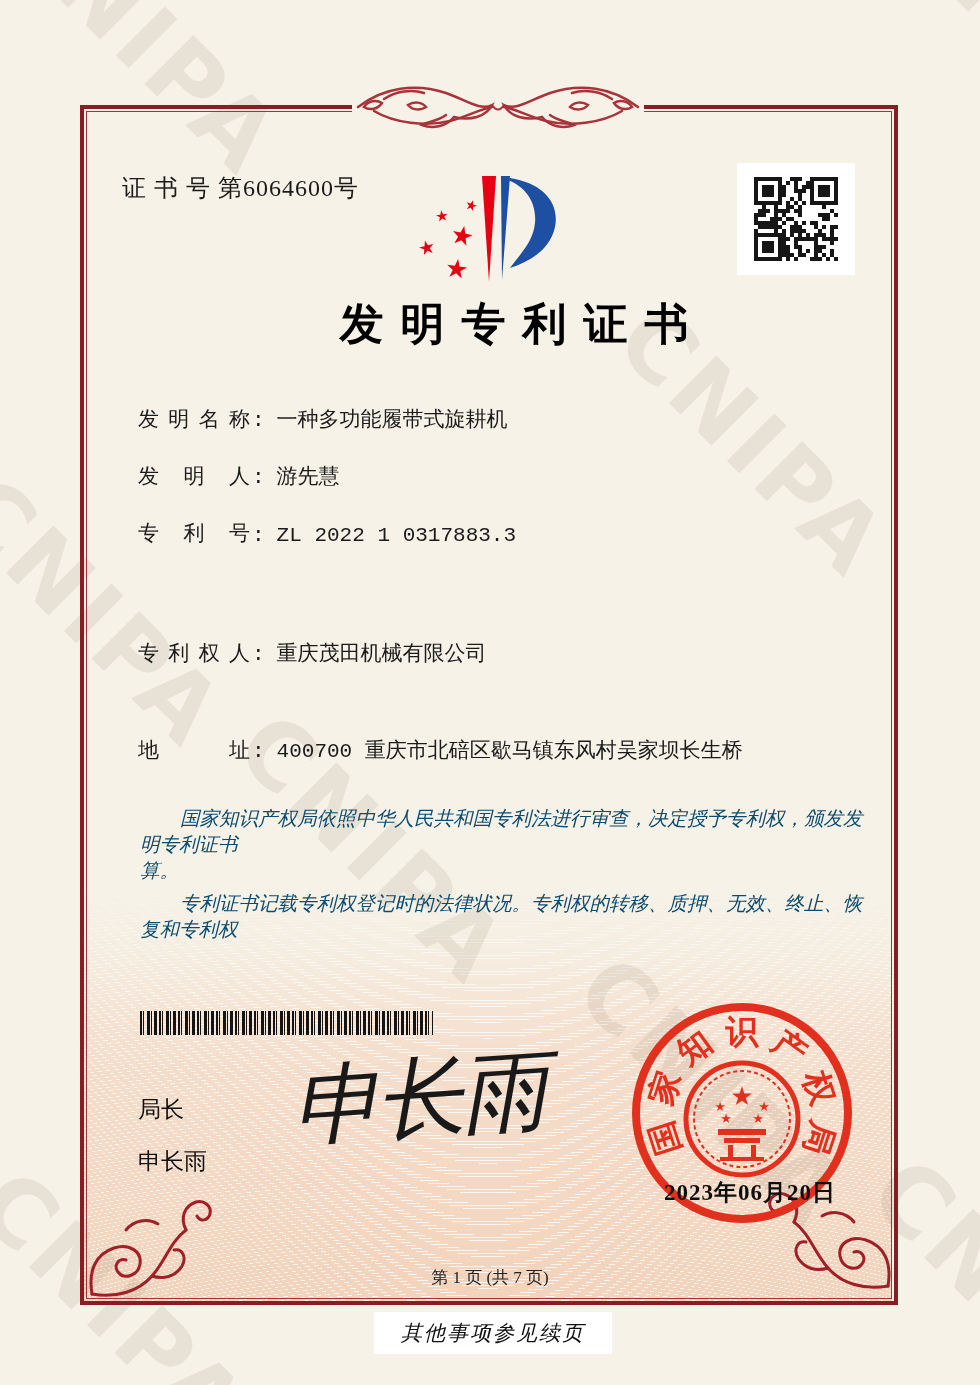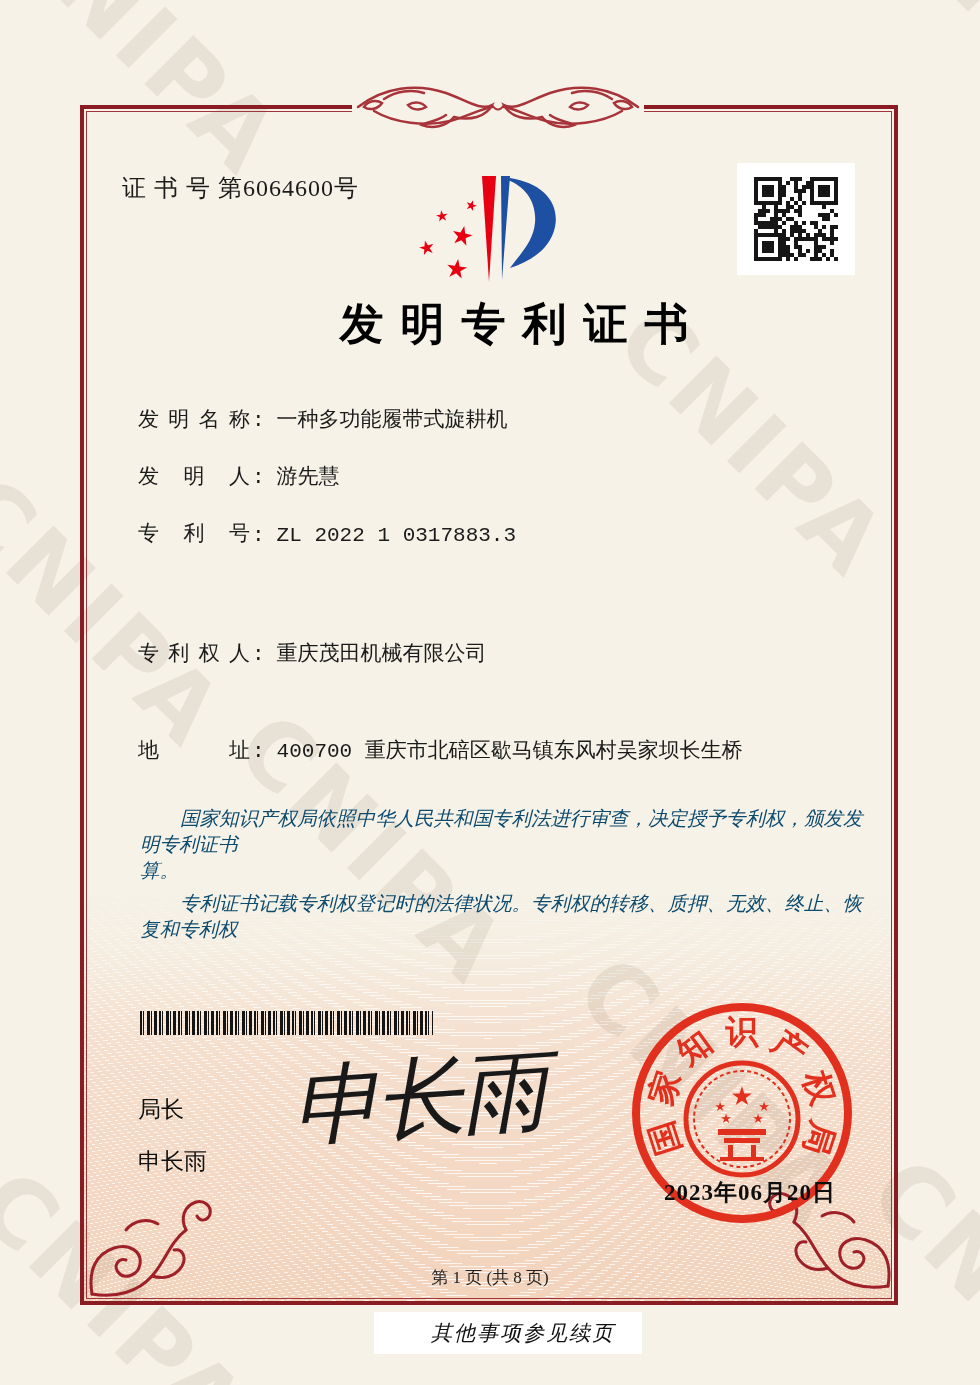--- a/index.html
+++ b/index.html
@@ -113,21 +113,21 @@
 
   
   .page-info{
     position:absolute;left:0;top:1266px;width:980px;text-align:center;
     font-size:17px;z-index:5;color:#222;
   }
   .cont-box{
     position:absolute;left:374px;top:1312px;width:238px;height:42px;
     background:#ffffff;z-index:5;
     display:flex;align-items:center;justify-content:center;
-    font-size:21px;font-style:italic;letter-spacing:2px;color:#111;padding-left:30px;
+    font-size:21px;font-style:italic;letter-spacing:2px;color:#111;
   }
 </style>
 </head>
 <body>
 
 <div class="page">
 
   <div class="waves"></div>
 
   <span class="wm" style="left:-30px;top:-20px;font-size:95px;">CNIPA</span>
@@ -412,16 +412,16 @@
       </g>
       <rect x="96" y="136" width="48" height="6" stroke="none"></rect>
       <rect x="102" y="145" width="36" height="5" stroke="none"></rect>
       <rect x="106" y="152" width="5" height="12" stroke="none"></rect>
       <rect x="129" y="152" width="5" height="12" stroke="none"></rect>
       <rect x="98" y="164" width="44" height="4" stroke="none"></rect>
     </g>
   </svg>
   <div class="seal-date">2023年06月20日</div>
 
-  <div class="page-info">第 1 页 (共 8 页)</div>
+  <div class="page-info">第 1 页 (共 7 页)</div>
   <div class="cont-box">其他事项参见续页</div>
 
 </div>
 
 </body></html>

